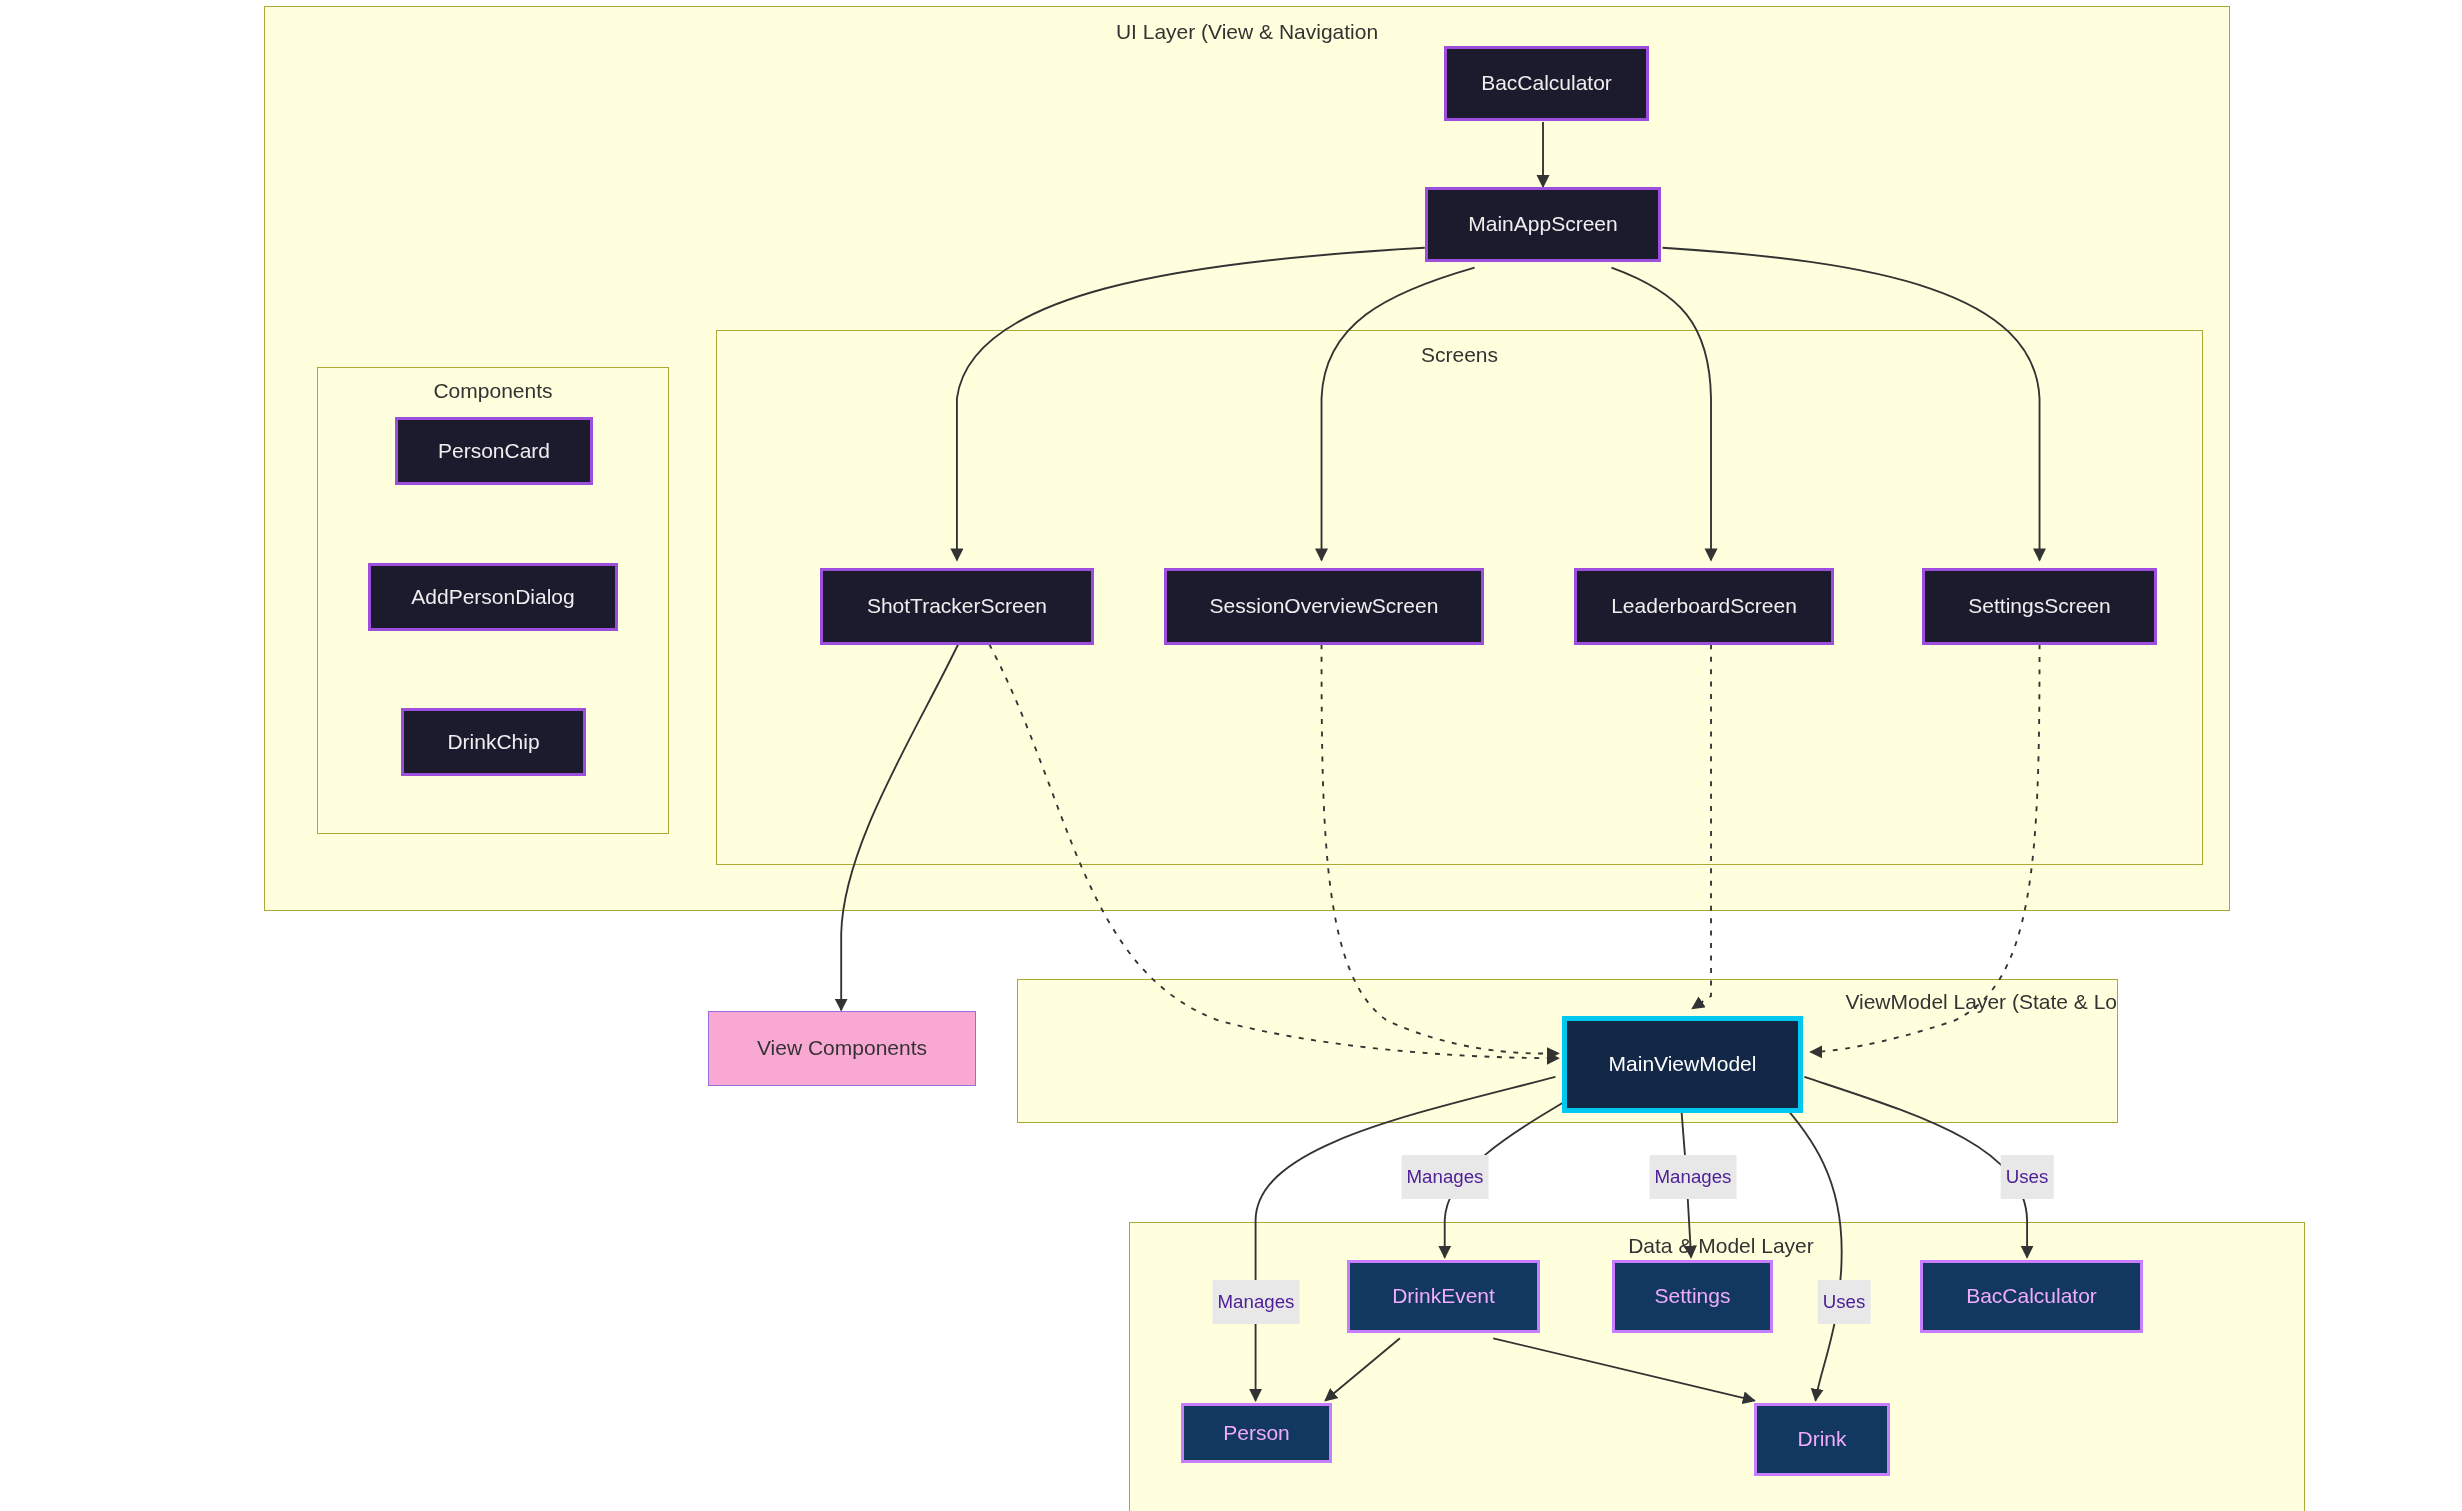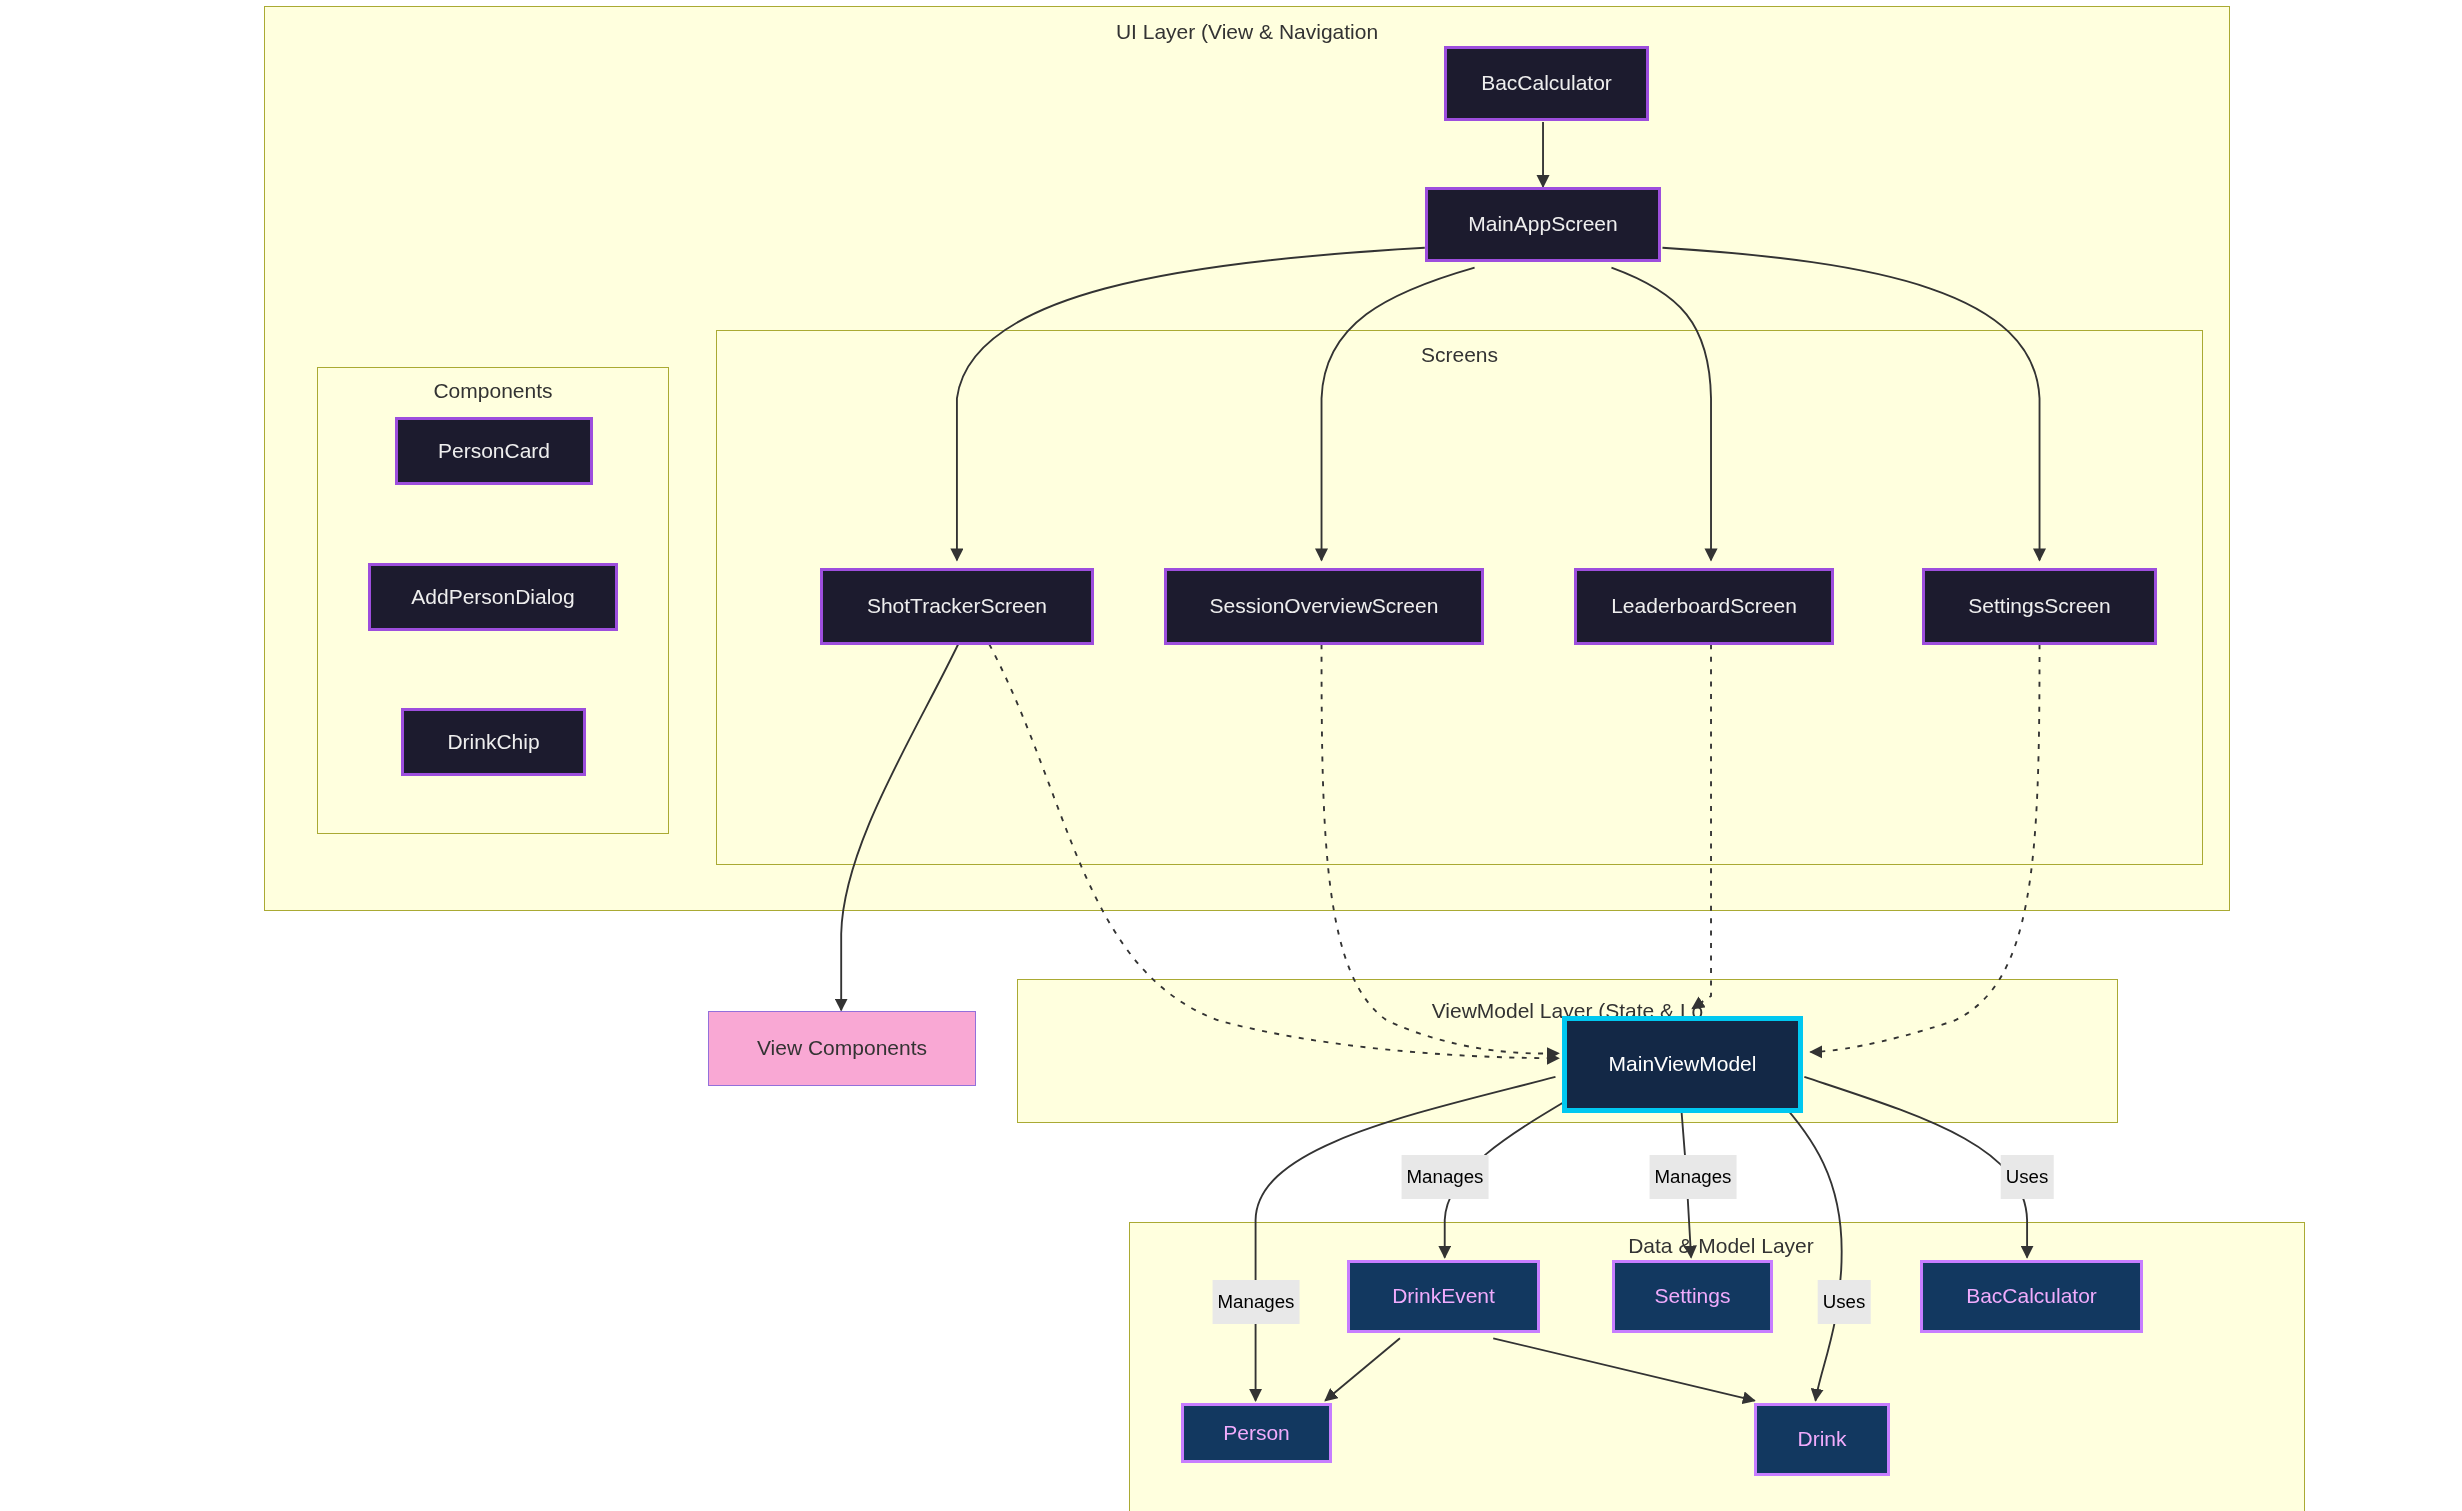--- a/index.html
+++ b/index.html
@@ -53,21 +53,21 @@
   .node-plain{
     background:#f9a8d4;
     border:1.9px solid #9370db;
     color:#333333;
   }
 
   
   .edge-label{
     position:absolute;
     background:#e8e8e8;
-    color:#000000;
+    color:#4c1d95;
     font-size:18.7px;
     padding:11px 5px;
     white-space:nowrap;
     transform:translate(-50%,-50%);
     box-sizing:border-box;
   }
 </style>
 </head>
 <body>
 
@@ -79,21 +79,21 @@
 
   <div class="cluster" style="left:317px;top:367px;width:352px;height:467px;">
     <div class="cluster-title" style="top:11.2px;">Components</div>
   </div>
 
   <div class="cluster" style="left:716px;top:330px;width:1487px;height:535px;">
     <div class="cluster-title" style="top:12.4px;">Screens</div>
   </div>
 
   <div class="cluster" style="left:1017px;top:979px;width:1101px;height:144px;">
-    <div class="cluster-title" style="top:19px;">ViewModel Layer (State &amp; Lo</div>
+    <div class="cluster-title" style="top:10px;text-align:right;">ViewModel Layer (State &amp; Lo</div>
   </div>
 
   <div class="cluster" style="left:1129px;top:1222px;width:1176px;height:290px;">
     <div class="cluster-title" style="top:11.2px;margin-left:8px;">Data &amp; Model Layer</div>
   </div>
 
   <svg class="edges" viewBox="0 0 3957 2429" preserveAspectRatio="none">
     <defs>
       <marker id="arrow" viewBox="0 0 10 10" refX="9" refY="5" markerWidth="7" markerHeight="7" orient="auto-start-reverse">
         <path d="M 0 0 L 10 5 L 0 10 z" fill="#333333"></path>

